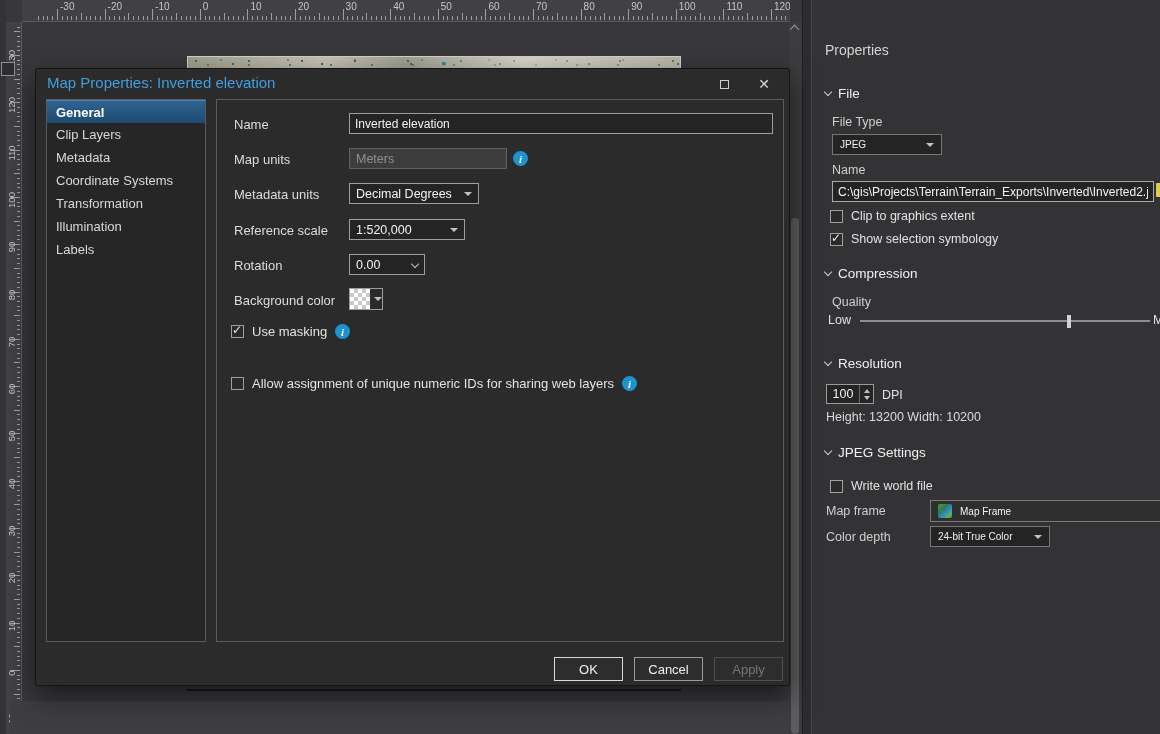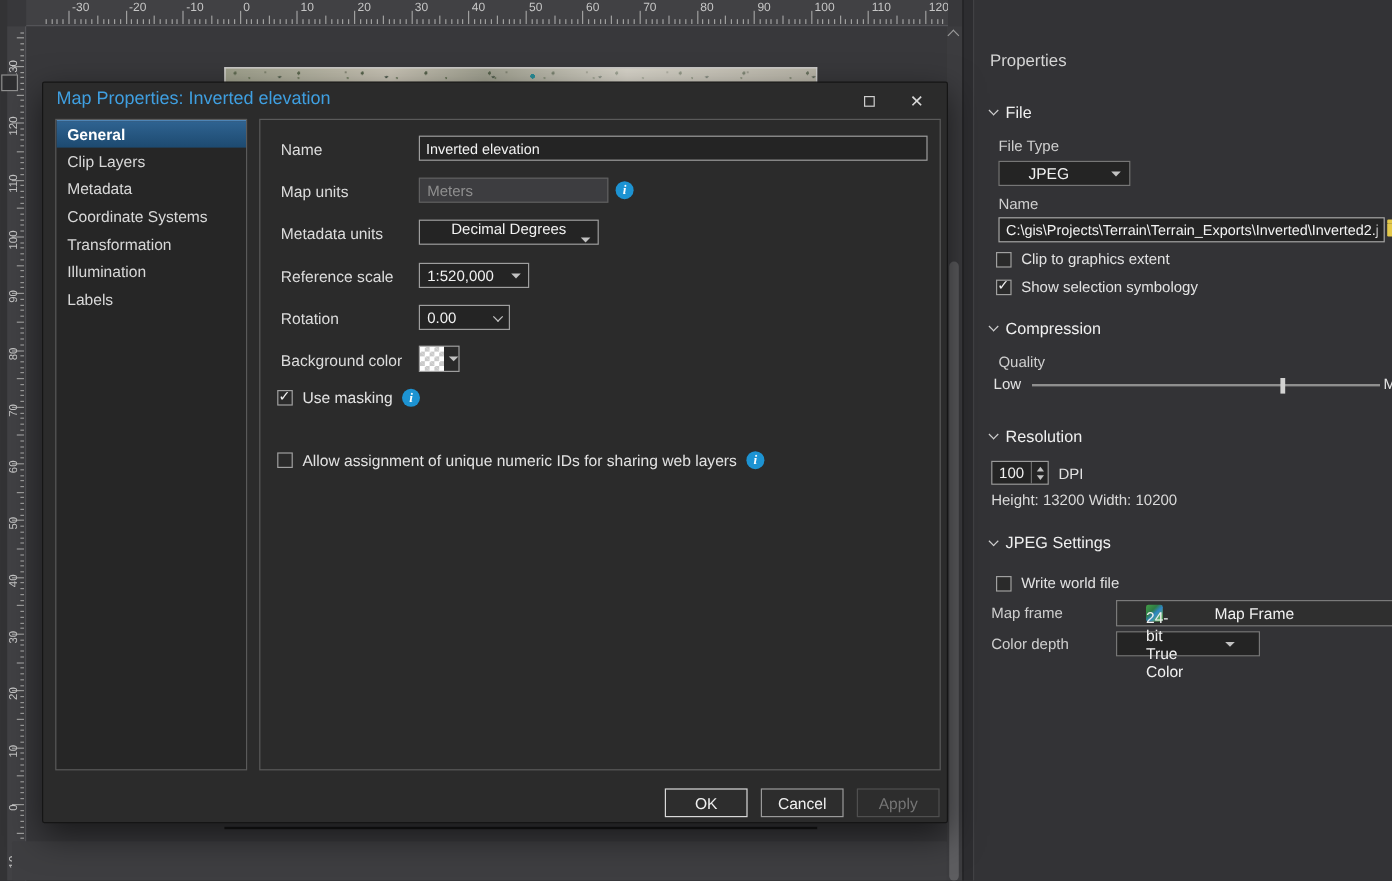--- a/index.html
+++ b/index.html
@@ -53,21 +53,21 @@
   
   #pane { position:absolute; left:812px; top:0; width:348px; height:734px; background:#333336; overflow:hidden;
     color:#d8d8d8; font-size:12.5px; }
   .pane-item-name { position:absolute; left:0; top:8px; width:100%; text-align:center; font-size:15px; color:#e8e8e8; }
   .pane-props { position:absolute; left:13px; top:42px; font-size:14px; color:#d4d4d4; }
   .section-hdr { position:absolute; left:13px; display:flex; align-items:center; gap:7px; color:#f0f0f0; font-size:13.5px; }
   .chev { display:inline-block; width:6px; height:6px; border-left:1.6px solid #cfcfcf; border-bottom:1.6px solid #cfcfcf;
     transform:rotate(-45deg); margin-top:-3px; }
   .flabel { position:absolute; color:#cfcfcf; }
   .field { position:absolute; background:#242424; border:1px solid #767676; color:#f0f0f0; display:flex; align-items:center;
-    padding:0 24px; font-size:13px;gap:35px; }
+    padding:0 7px; font-size:10px; }
   .darr { width:0; height:0; border-left:4px solid transparent; border-right:4px solid transparent; border-top:4.5px solid #c2c2c2; margin-left:auto; }
   .cbrow { position:absolute; display:flex; align-items:center; gap:8px; }
   .cb { width:13px; height:13px; border:1px solid #a0a0a0; background:#2a2a2a; position:relative; flex:0 0 auto; }
   .cb.on::after { content:"\2713"; position:absolute; left:0px; top:-3px; font-size:12px; font-weight:bold; color:#f2f2f2; }
   .cblabel { color:#e2e2e2; }
   .info-icon { width:15px; height:15px; border-radius:50%; background:#1d93d2; color:#fff; font-family:"Liberation Serif",serif;
     font-weight:bold; font-style:italic; font-size:11px; display:flex; align-items:center; justify-content:center; flex:0 0 auto; }
   .txtinput { background:#242424; border:1px solid #a8a8a8; color:#f2f2f2; font-size:12px; padding:0 5px;
     font-family:"Liberation Sans","DejaVu Sans",sans-serif; }
   .folder-icon { position:absolute; width:14px; height:11px; background:#e3c84a; border-radius:1px; }
@@ -570,27 +570,27 @@
       <div class="dlabel" style="top:17px;">Name</div>
       <input class="txtinput" style="position: absolute; left: 132px; top: 13px; width: 424px; height: 21px; border-color: rgb(158, 158, 158);" value="Inverted elevation">
 
       <div class="dlabel" style="top:52px;">Map units</div>
       <div class="dlg-field disabled" style="top:48px; width:158px;">
         <span>Meters</span>
       </div>
       <span class="info-icon" style="position:absolute; left:296px; top:51px;">i</span>
 
       <div class="dlabel" style="top:87px;">Metadata units</div>
-      <div class="dlg-field" style="top:83px; width:150px;flex-direction:column;">
+      <div class="dlg-field" style="top:83px; width:130px;">
         <span>Decimal Degrees</span>
         <span class="darr"></span>
       </div>
 
       <div class="dlabel" style="top:123px;">Reference scale</div>
-      <div class="dlg-field" style="top:119px; width:92px;">
+      <div class="dlg-field" style="top:119px; width:116px;">
         <span>1:520,000</span>
         <span class="darr"></span>
       </div>
 
       <div class="dlabel" style="top:158px;">Rotation</div>
       <div class="dlg-field" style="top:154px; width:76px;">
         <span>0.00</span>
         <span class="chev-sm"></span>
       </div>
 

